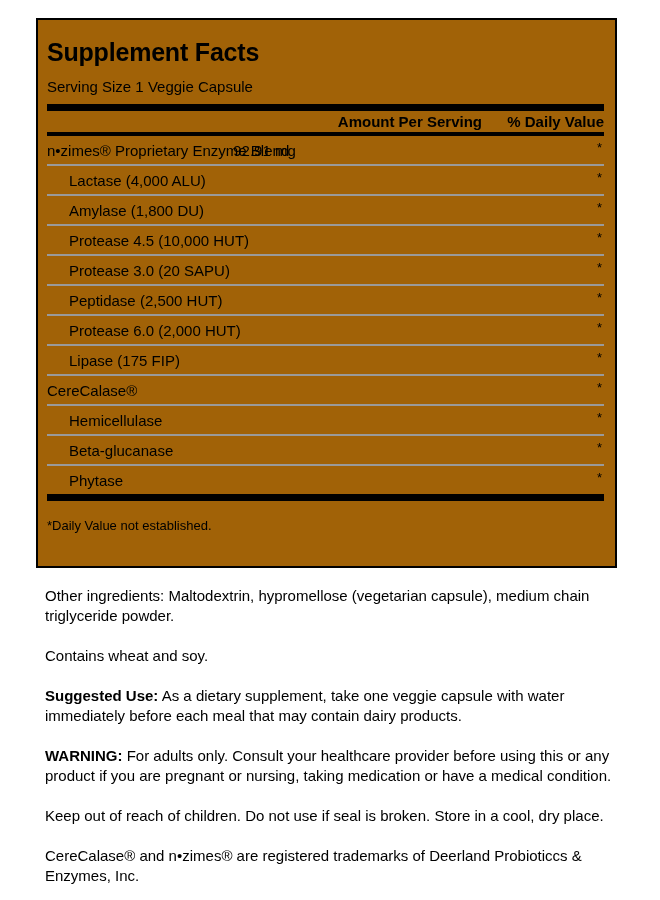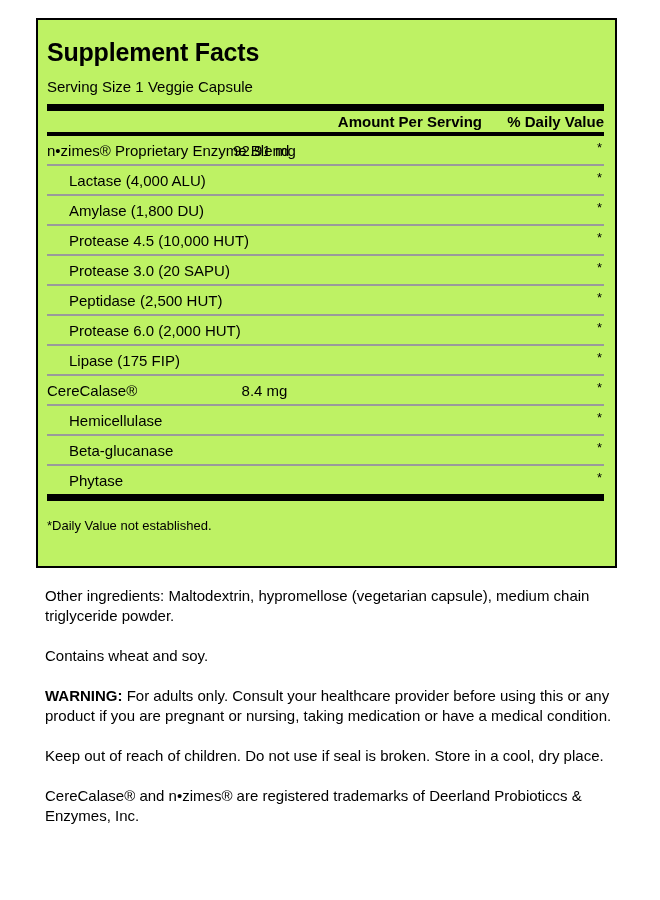--- a/index.html
+++ b/index.html
@@ -23,21 +23,21 @@
 
   
   .facts-box {
     position: absolute;
     left: 36px;
     top: 18px;
     width: 581px;
     height: 550px;
     border: 2px solid #000;
     box-sizing: border-box;
-    background: #bef264;
+    background: #a16207;
   }
   .facts-inner {
     padding: 0 11px 0 9px;
   }
   .facts-title {
     font-size: 25px;
     font-weight: bold;
     letter-spacing: -0.2px;
     margin: 17px 0 0 0;
     line-height: 30px;
@@ -209,21 +209,20 @@
           </div>
           <div class="rule-thin"></div>
           <div class="row sub">
             <span class="nm">Lipase (175 FIP)</span>
             <span class="amt"></span>
             <span class="dv">*</span>
           </div>
           <div class="rule-thin"></div>
           <div class="row">
             <span class="nm">CereCalase®</span>
-            <span class="amt">8.4 mg</span>
             <span class="dv">*</span>
           </div>
           <div class="rule-thin"></div>
           <div class="row sub">
             <span class="nm">Hemicellulase</span>
             <span class="amt"></span>
             <span class="dv">*</span>
           </div>
           <div class="rule-thin"></div>
           <div class="row sub">
@@ -242,18 +241,19 @@
       <div class="rule-bottom-thick"></div>
 
       <div class="footnote">*Daily Value not established.</div>
 
     </div>
   </div>
 
   <div class="body-copy">
     <p>Other ingredients: Maltodextrin, hypromellose (vegetarian capsule), medium chain triglyceride powder.</p>
     <p>Contains wheat and soy.</p>
+    <p><b>Suggested Use:</b><span> As a dietary supplement, take one veggie capsule with water immediately before each meal that may contain dairy products.</span></p>
     <p><b>WARNING:</b><span> For adults only. Consult your healthcare provider before using this or any product if you are pregnant or nursing, taking medication or have a medical condition.</span></p>
     <p>Keep out of reach of children. Do not use if seal is broken. Store in a cool, dry place.</p>
     <p>CereCalase® and n•zimes® are registered trademarks of Deerland Probioticcs &amp; Enzymes, Inc.</p>
   </div>
 
 </div>
 
 </body></html>

